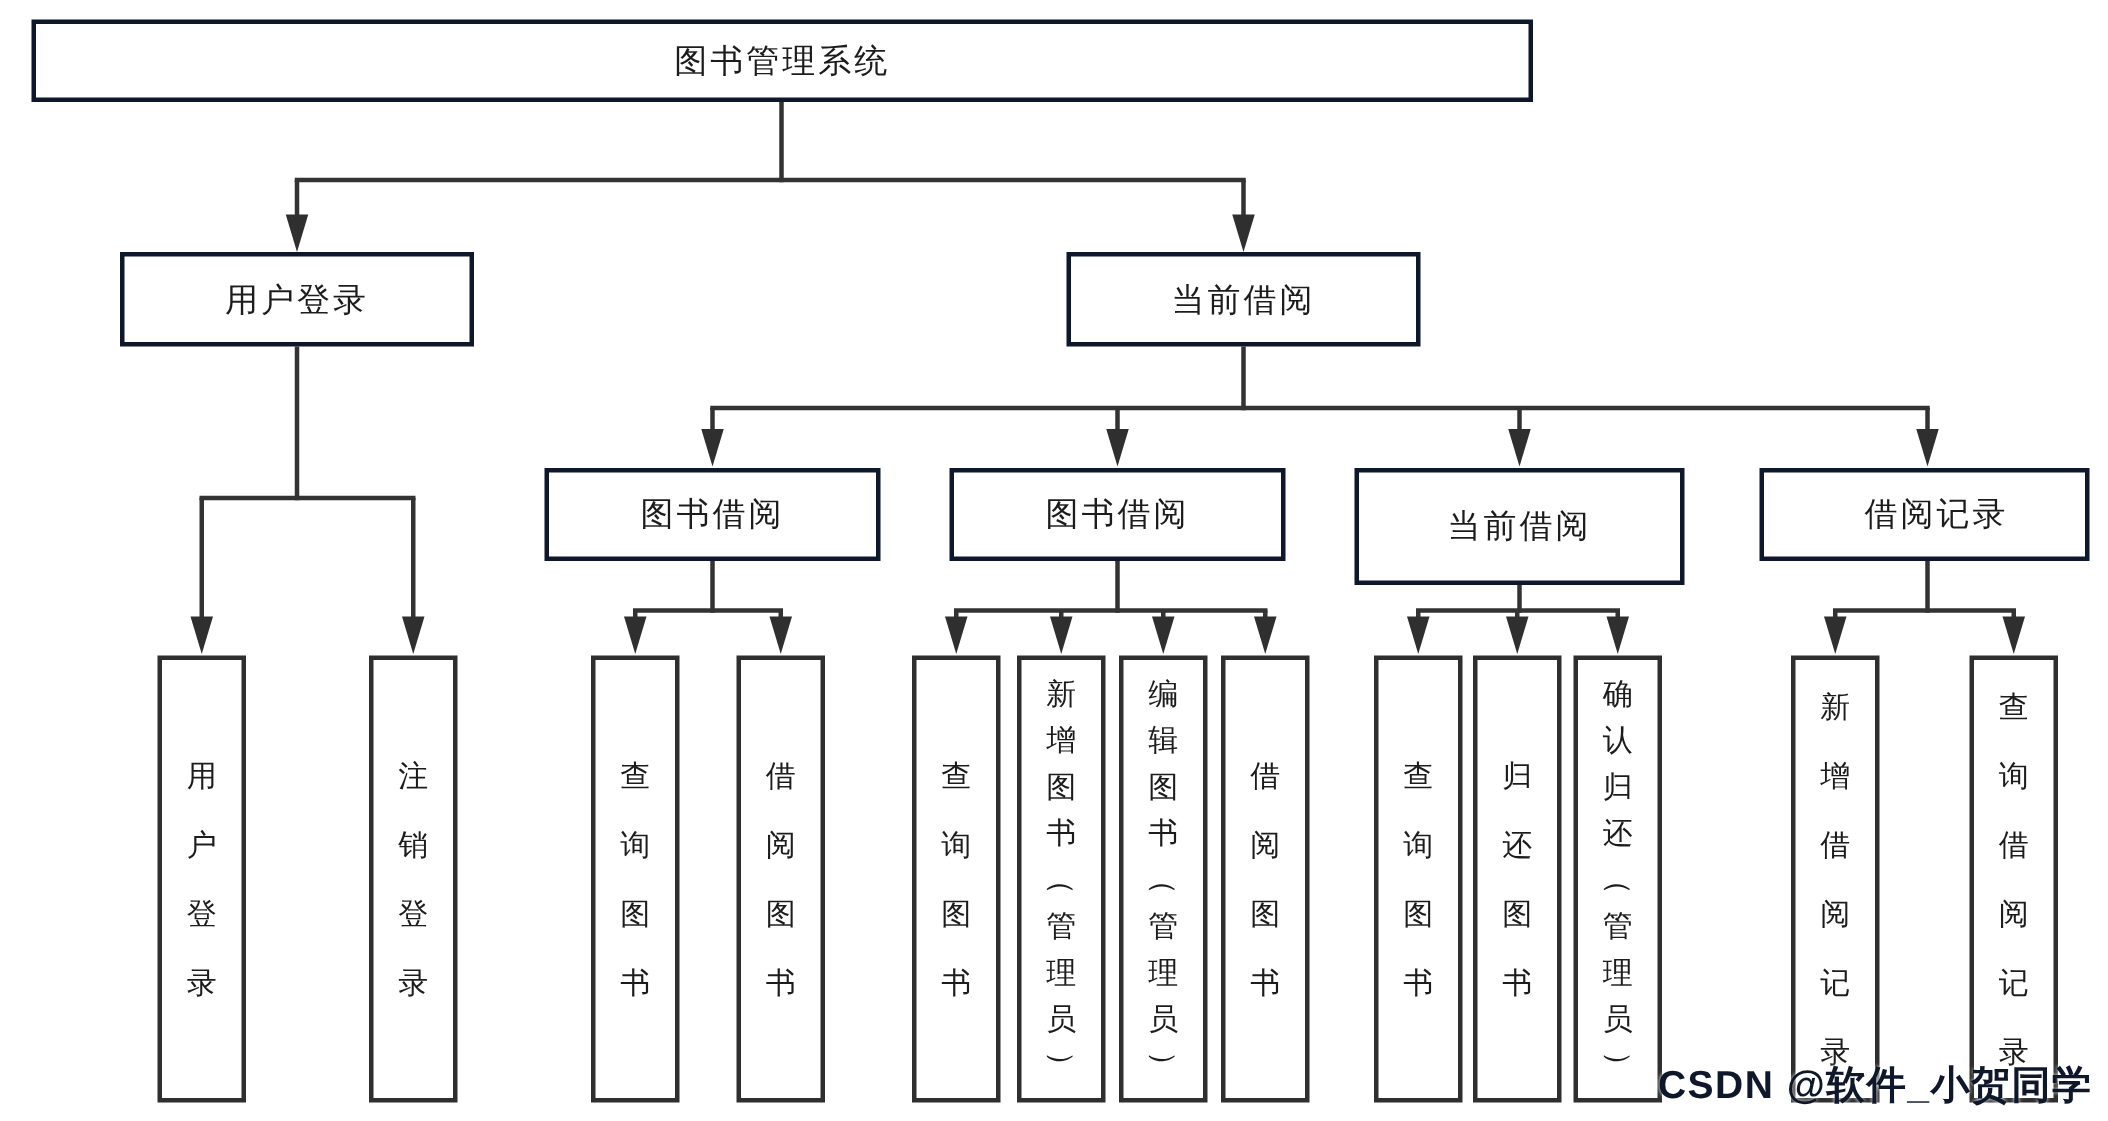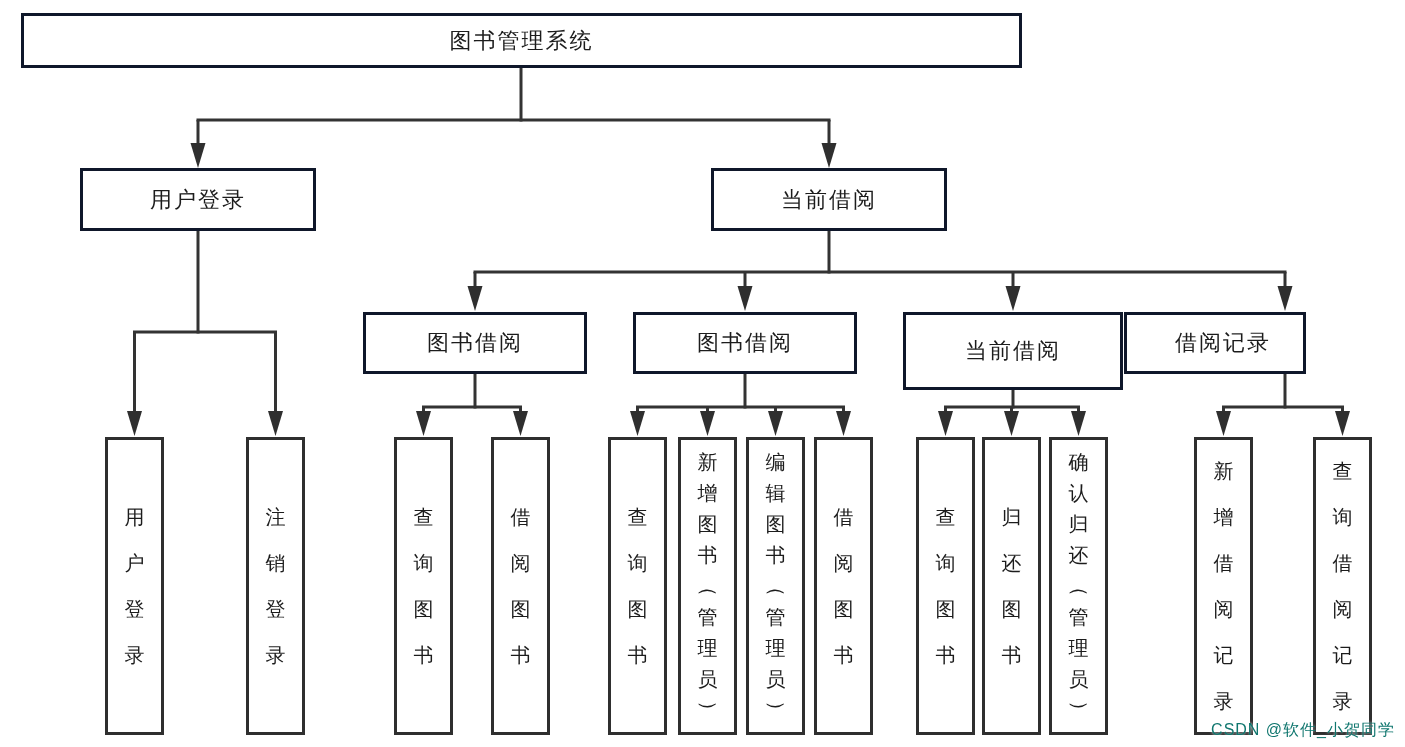--- a/index.html
+++ b/index.html
@@ -52,25 +52,26 @@
     display: flex;
     align-items: center;
     justify-content: center;
     width: 100%;
   }
   .vchar.rot { transform: rotate(90deg); }
   .watermark {
     position: absolute;
     right: 10px;
     bottom: 6px;
-    font-size: 16px;
-    color: #0f766e;
+    font-size: 26px;
+    color: #0f172a;
     letter-spacing: 1px;
     text-shadow: 0 0 3px #ffffff;
     white-space: nowrap;
+    font-weight: bold;
   }
 </style>
 </head>
 <body>
 
 <div class="stage">
 
   <svg class="connector-layer" width="1405" height="747" viewBox="0 0 1405 747" xmlns="http://www.w3.org/2000/svg">
     <g stroke="#333333" stroke-width="3" fill="none">
 
@@ -150,21 +151,21 @@
 
   <div class="hbox" style="left:363px; top:312px; width:224px; height:62px;">
     <span>图书借阅</span>
   </div>
   <div class="hbox" style="left:633px; top:312px; width:224px; height:62px;">
     <span>图书借阅</span>
   </div>
   <div class="hbox" style="left:903px; top:312px; width:220px; height:78px;text-align:center;">
     <span>当前借阅</span>
   </div>
-  <div class="hbox" style="left:1124px; top:312px; width:182px; height:62px;padding-left:16px;">
+  <div class="hbox" style="left:1173px; top:312px; width:220px; height:62px;padding-left:16px;">
     <span>借阅记录</span>
   </div>
 
   <div class="leaf" style="left:105px;">
     <div class="vtext">
         <span class="vchar" style="height: 46px;">用</span>
         <span class="vchar" style="height: 46px;">户</span>
         <span class="vchar" style="height: 46px;">登</span>
         <span class="vchar" style="height: 46px;">录</span>
       </div>

